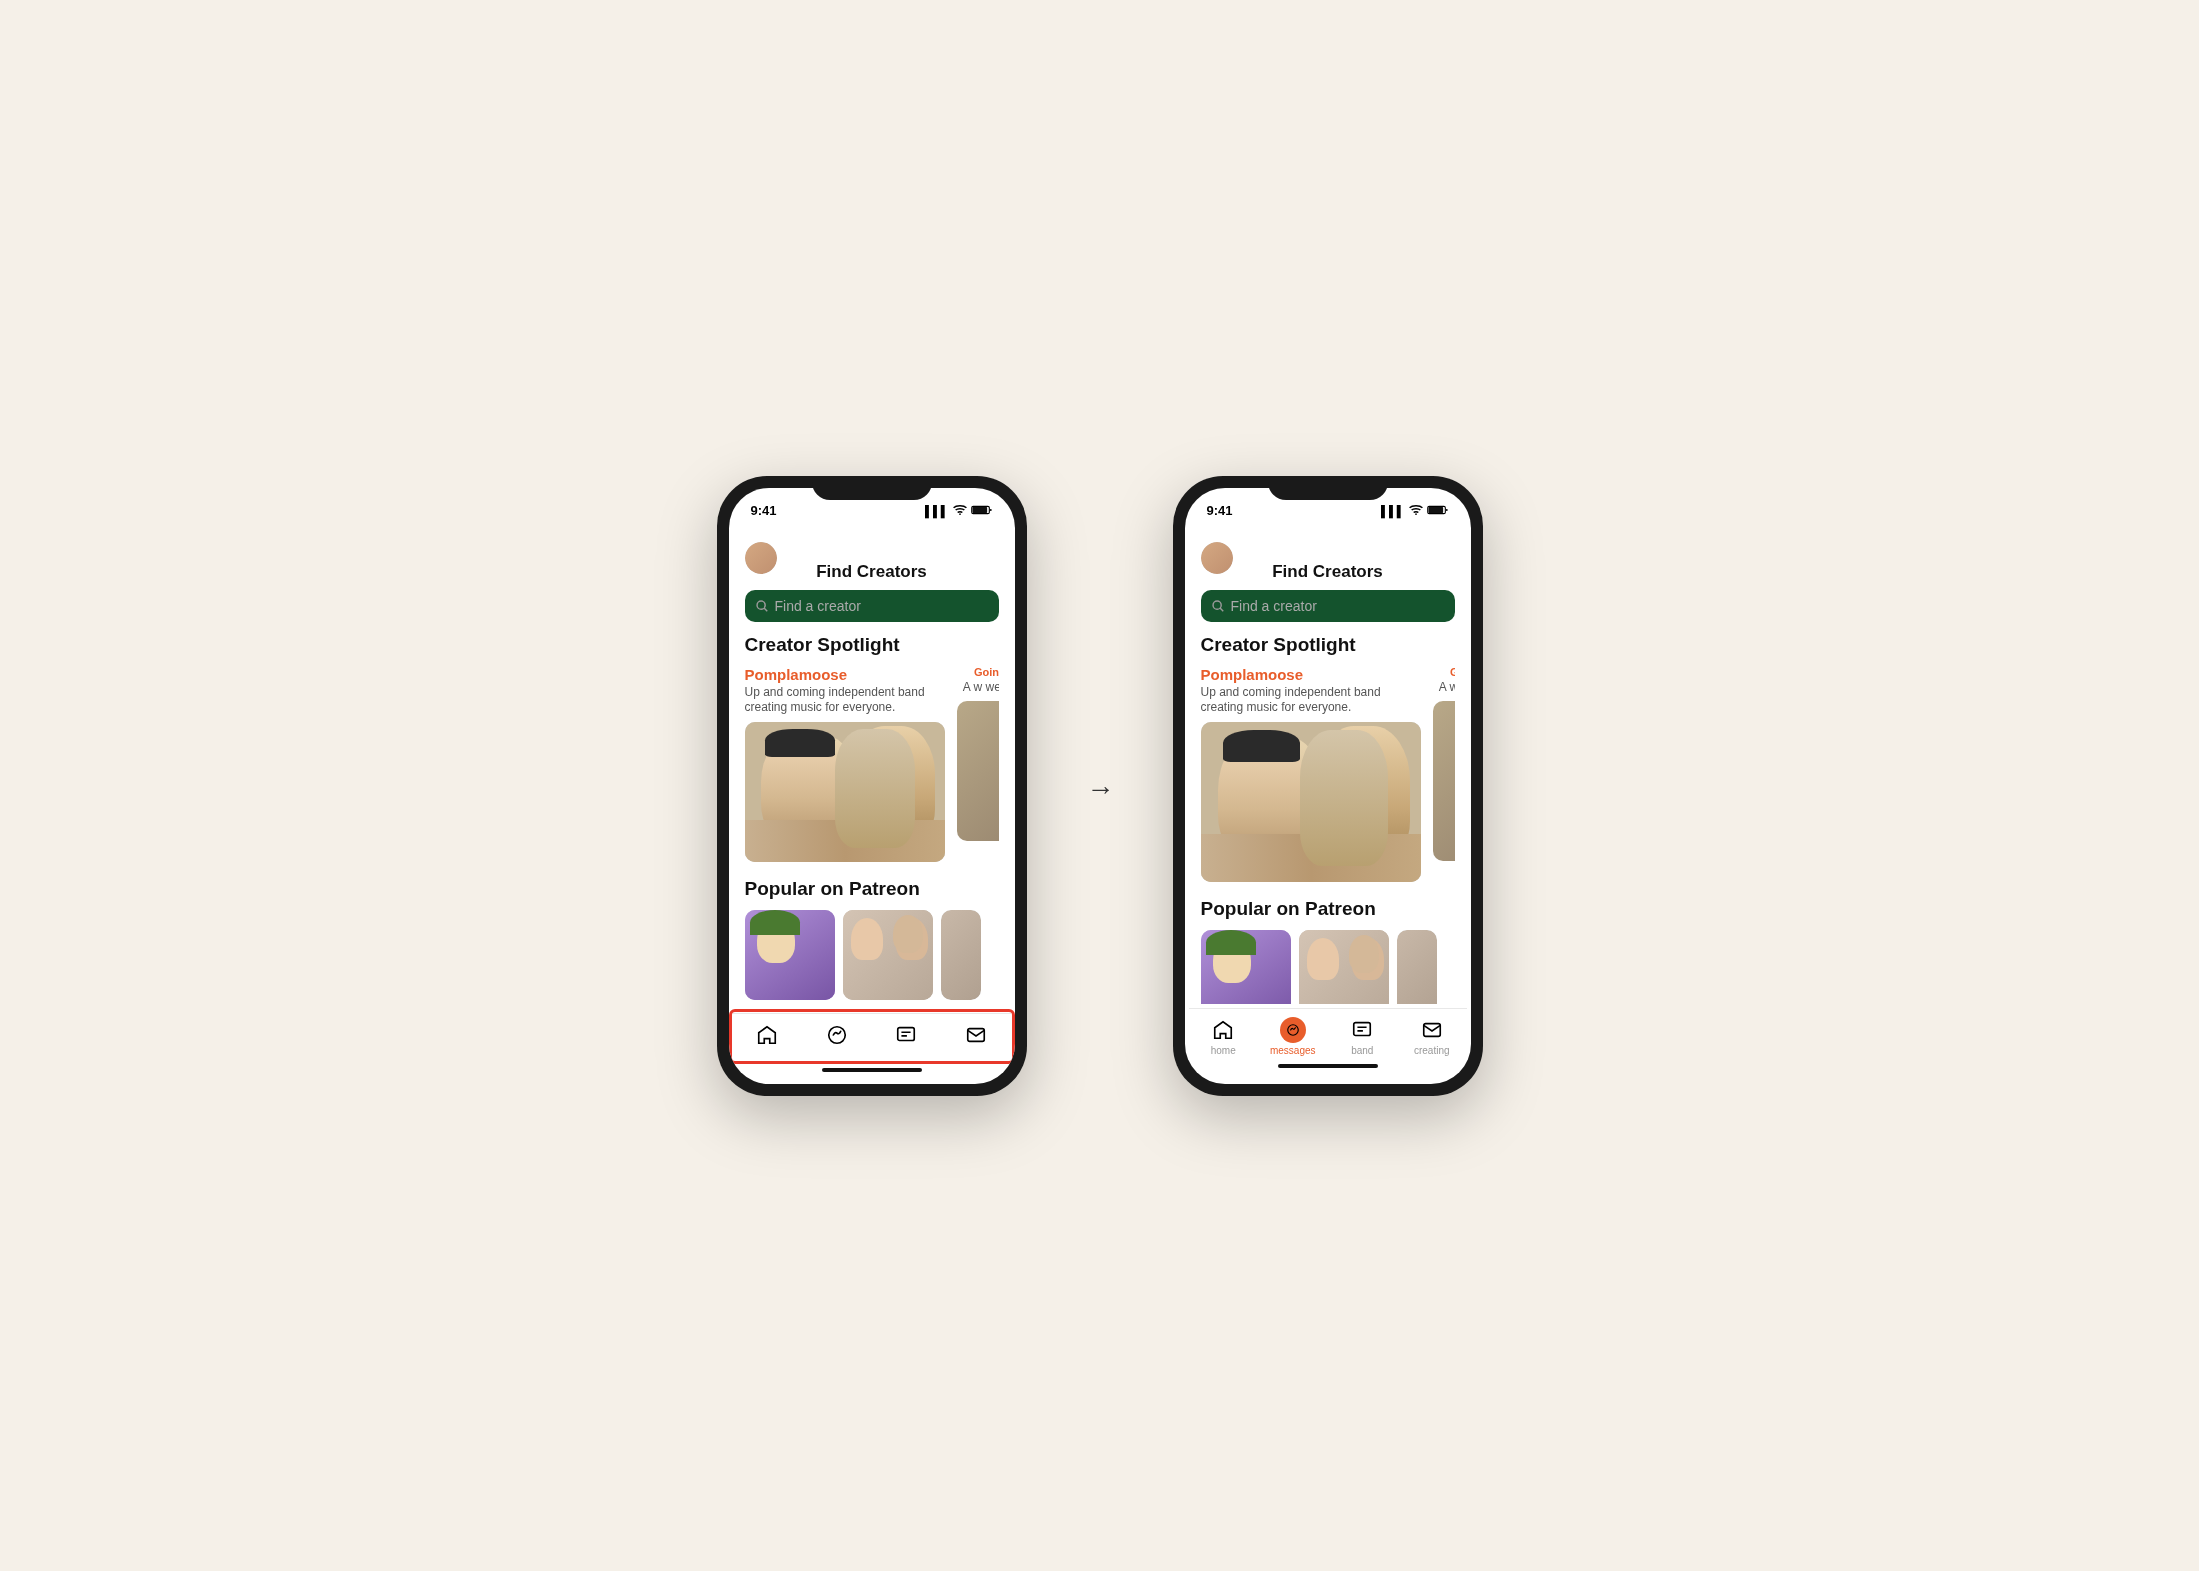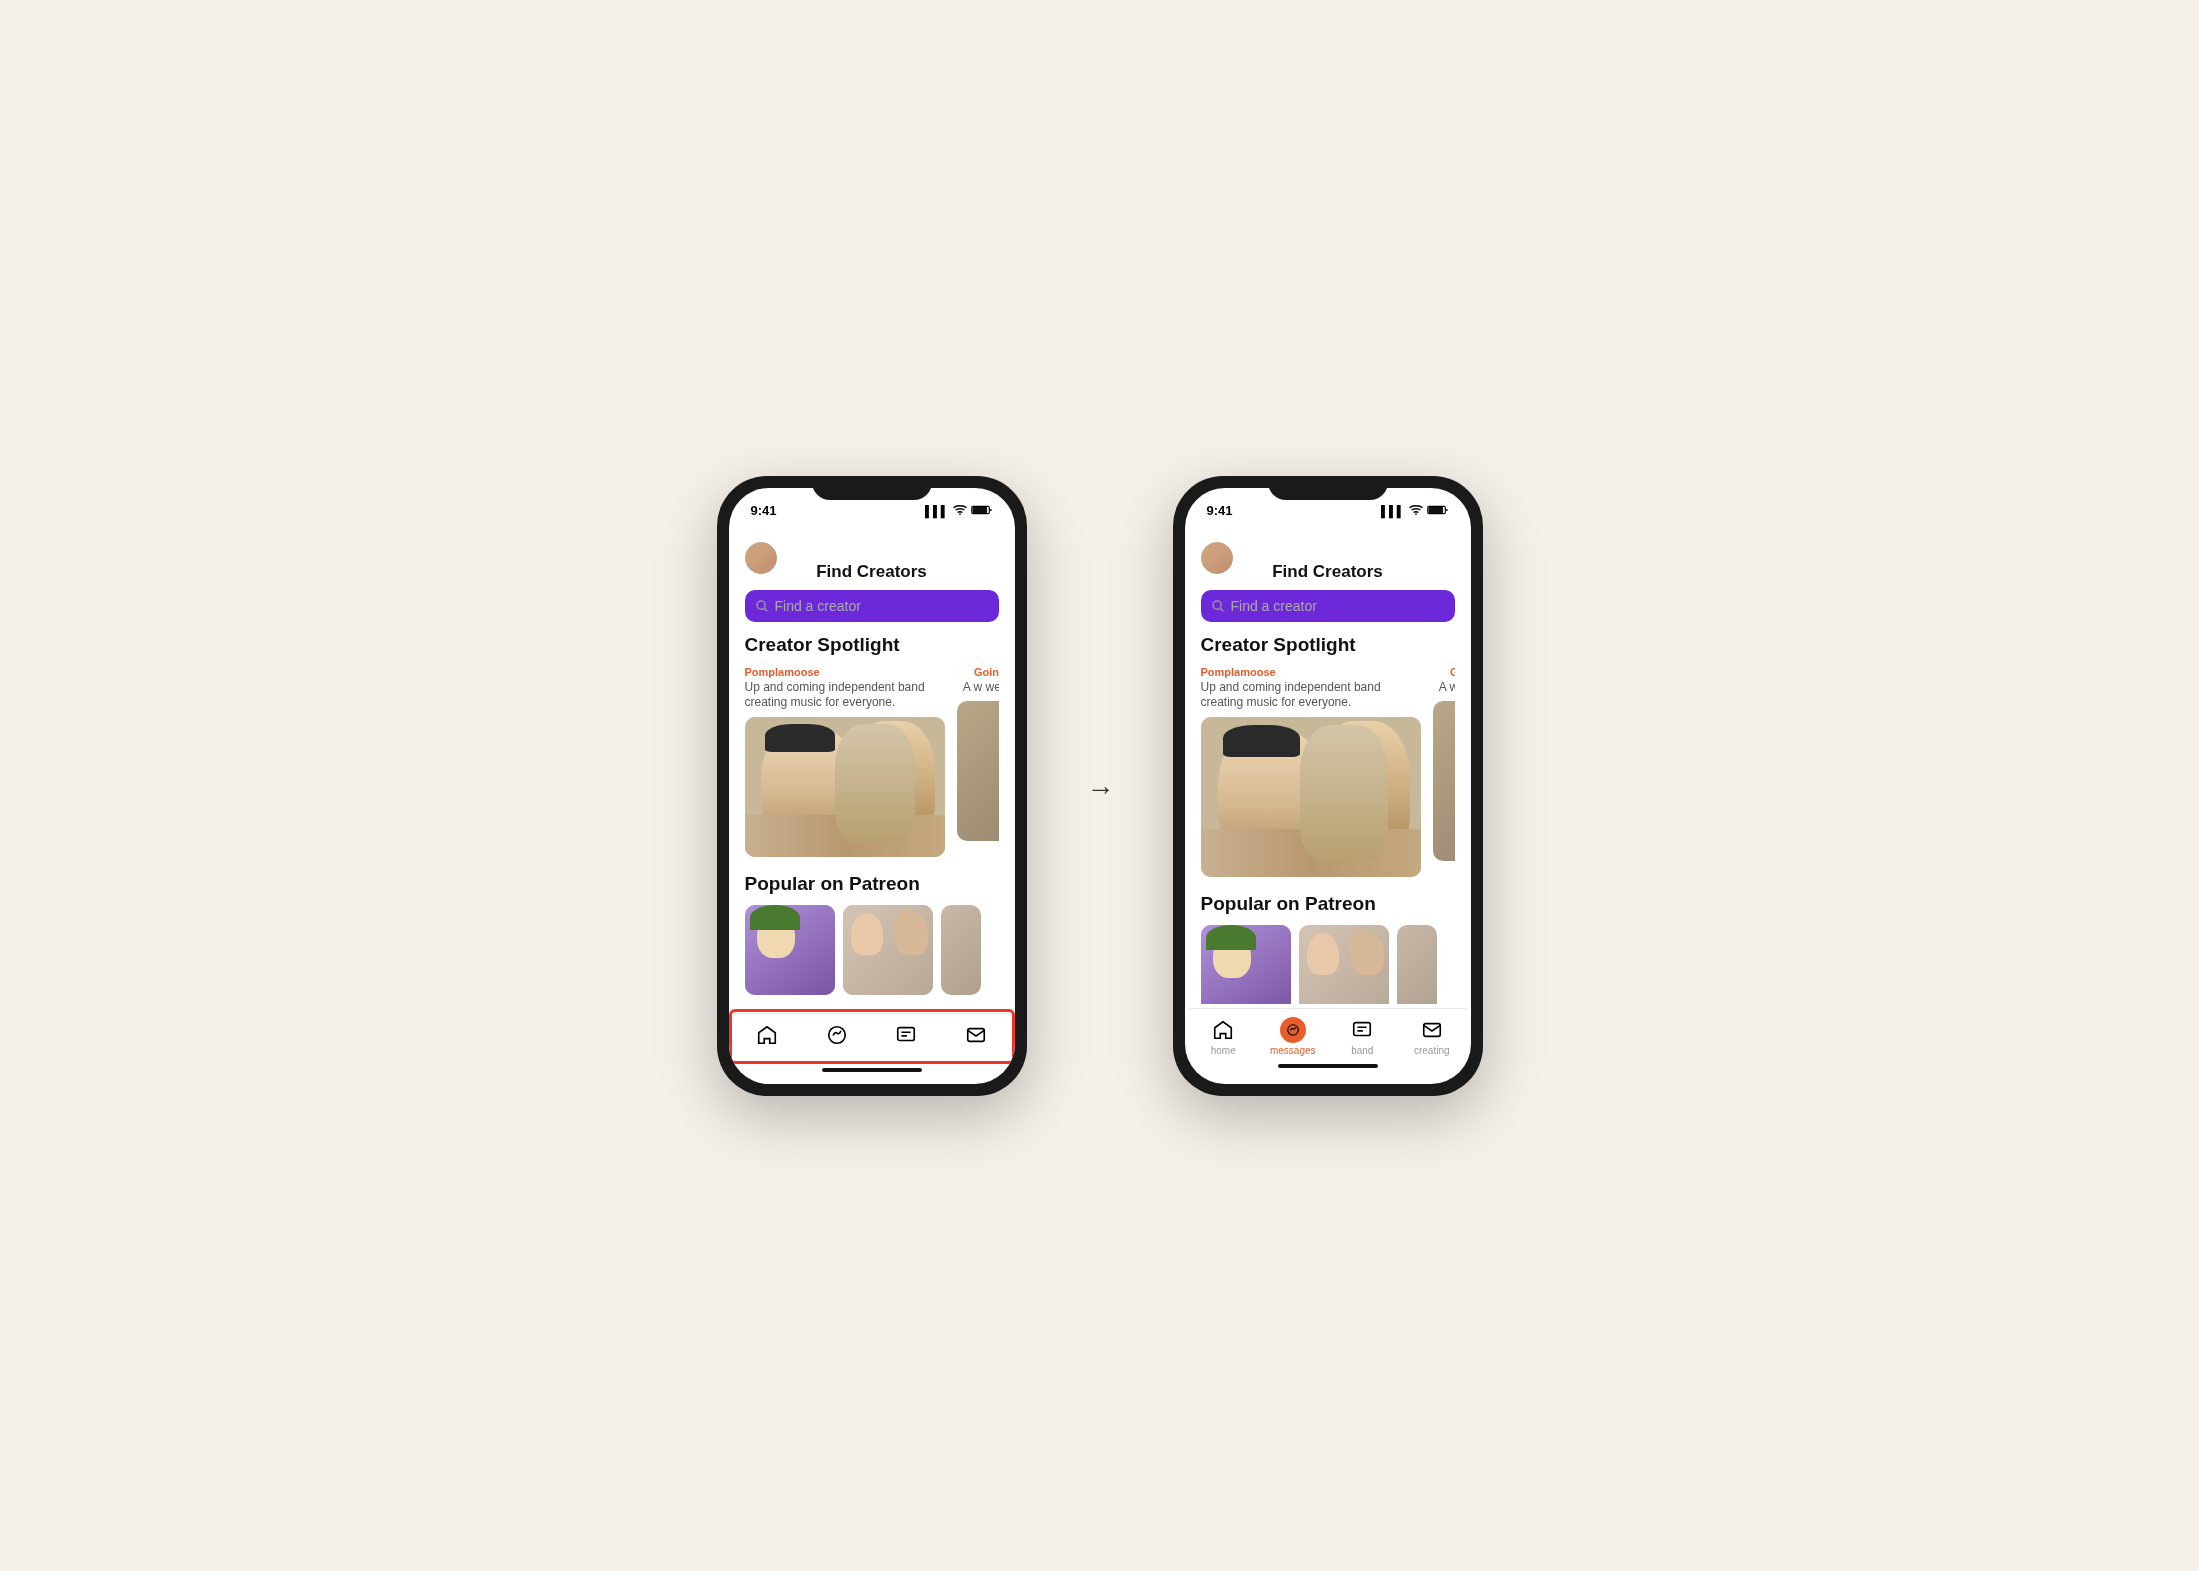--- a/index.html
+++ b/index.html
@@ -114,21 +114,21 @@
       text-align: center;
       font-size: 17px;
       font-weight: 600;
       color: #111;
       margin-top: 28px;
     }
 
     
     .search-bar {
       margin: 0 16px 12px;
-      background: #6d28d9;
+      background: #14532d;
       border-radius: 10px;
       display: flex;
       align-items: center;
       padding: 8px 10px;
       gap: 6px;
       flex-shrink: 0;
     }
 
     .search-icon-svg {
       width: 14px;
@@ -163,21 +163,21 @@
       overflow: hidden;
       margin-bottom: 16px;
     }
 
     .creator-card {
       flex-shrink: 0;
       width: 200px;
     }
 
     .creator-name {
-      font-size: 11px;
+      font-size: 15px;
       font-weight: 600;
       color: #e85d2b;
       margin-bottom: 2px;
     }
 
     .creator-desc {
       font-size: 12px;
       color: #555;
       margin-bottom: 6px;
       line-height: 1.3;

